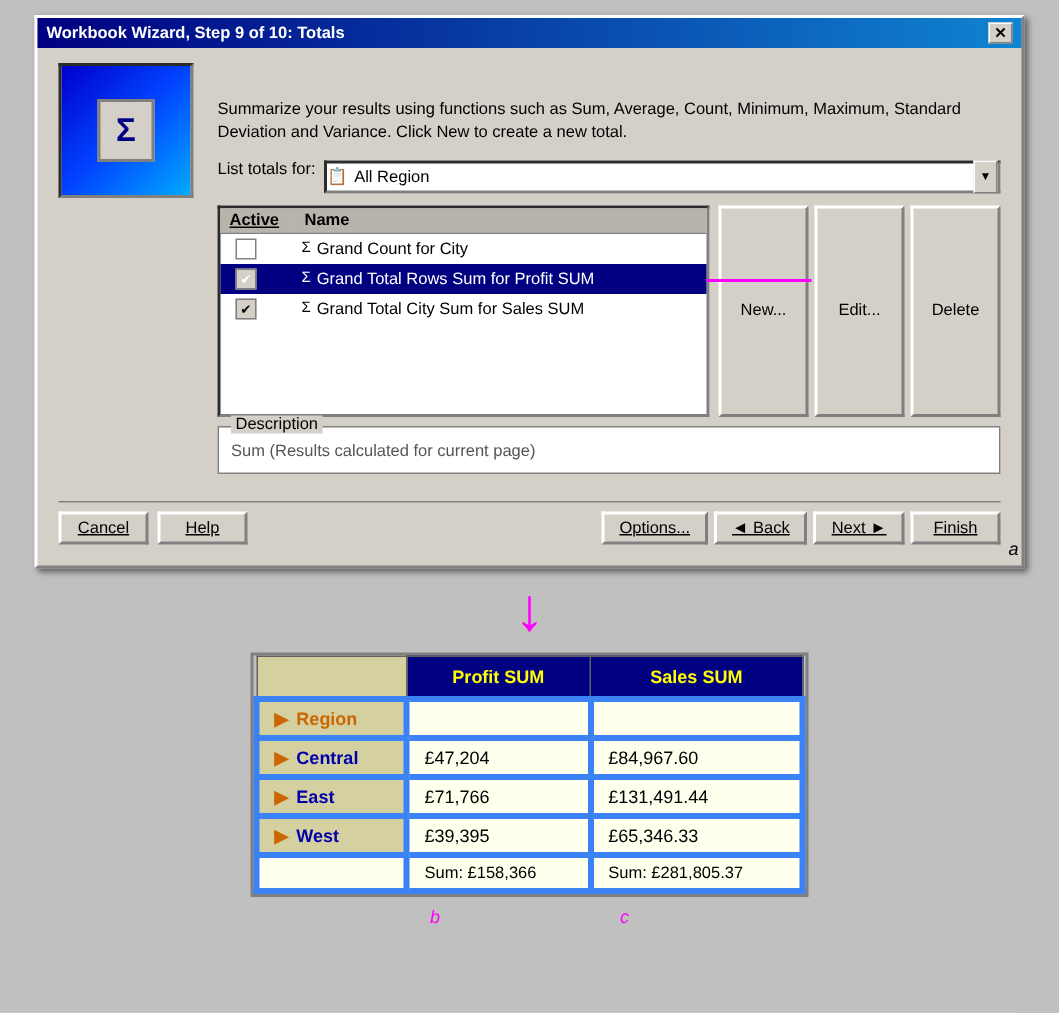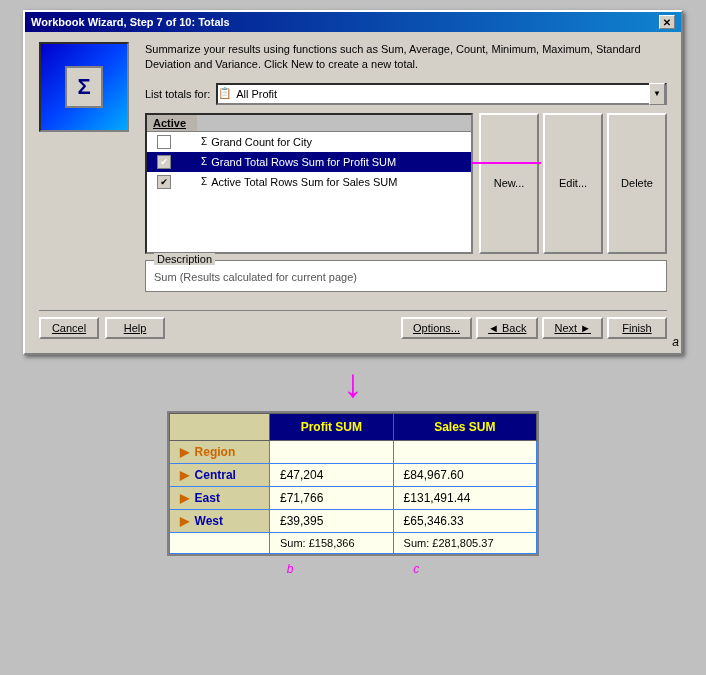--- a/index.html
+++ b/index.html
@@ -58,21 +58,20 @@
 
     .dialog-description {
       font-size: 11px;
       color: #000;
       margin-bottom: 10px;
       line-height: 1.4;
     }
 
     .list-for-row {
       display: flex;
-      align-items: center;
       margin-bottom: 8px;
       gap: 6px;
     }
 
     .list-for-label {
       font-size: 11px;
     }
 
     .combo-arrow {
       width: 16px;
@@ -230,21 +229,21 @@
       font-size: 12px;
       font-weight: bold;
       padding: 6px 10px;
       text-align: center;
       border: 1px solid #606060;
     }
 
     .result-table td {
       padding: 4px 10px;
       font-size: 12px;
-      border: 1px solid #3b82f6;
+      border: 4px solid #3b82f6;
       background: #ffffee;
     }
 
     .result-table td.region-cell {
       background: #d4d0a0;
       color: #0000aa;
       font-weight: bold;
     }
 
     .result-table td.header-cell {
@@ -282,45 +281,46 @@
       display: flex;
       gap: 6px;
       margin-bottom: 6px;
     }
   </style>
 </head>
 <body>
 
 <div class="dialog">
   <div class="title-bar">
-    <span>Workbook Wizard, Step 7 of 10: Totals</span>
+    <span>Workbook Wizard, Step 9 of 10: Totals</span>
     <div class="title-bar-close">✕</div>
   </div>
 
   <div class="dialog-body">
     <div style="display:flex; gap:8px; margin-bottom:8px;">
       <div class="wizard-icon">
         <div class="sigma-box">Σ</div>
       </div>
-      <div style="flex:1;">
+      <div style="flex:1;margin-top:24px;">
         <p class="dialog-description">Summarize your results using functions such as Sum, Average, Count, Minimum, Maximum, Standard Deviation and Variance. Click New to create a new total.</p>
 
         <div class="list-for-row">
           <span class="list-for-label">List totals for:</span>
           <div style="display:flex; flex:1; border:2px inset #808080; background:white; height:22px; align-items:center;">
             <span style="margin-right:4px; font-size:11px;">📋</span>
-            <span style="flex:1; font-size:11px;">All Profit</span>
+            <span style="flex:1; font-size:11px;">All Region</span>
             <div class="combo-arrow">▼</div>
           </div>
         </div>
 
         <div class="list-wrapper">
           <div class="list-area">
             <div class="list-header">
               <div class="list-header-cell list-header-active">Active</div>
+              <div class="list-header-cell list-header-name">Name</div>
             </div>
 
             <div class="list-item">
               <div style="width:50px; display:flex; align-items:center; padding-left:6px;">
                 <div class="list-item-checkbox"></div>
               </div>
               <span class="list-item-icon">Σ</span>
               <span>Grand Count for City</span>
             </div>
 
@@ -332,21 +332,21 @@
               <span>Grand Total Rows Sum for Profit SUM</span>
 
               <div style="position:absolute; right:-70px; top:50%; height:2px; width:70px; background:#ff00ff; z-index:10;"></div>
             </div>
 
             <div class="list-item">
               <div style="width:50px; display:flex; align-items:center; padding-left:6px;">
                 <div class="list-item-checkbox" style="background:#d4d0c8;">✔</div>
               </div>
               <span class="list-item-icon">Σ</span>
-              <span>Active Total Rows Sum for Sales SUM</span>
+              <span>Grand Total City Sum for Sales SUM</span>
             </div>
 
             <div style="height:60px;"></div>
           </div>
 
           <div class="side-buttons">
             <button class="win-button">New...</button>
             <button class="win-button">Edit...</button>
             <button class="win-button">Delete</button>
           </div>

